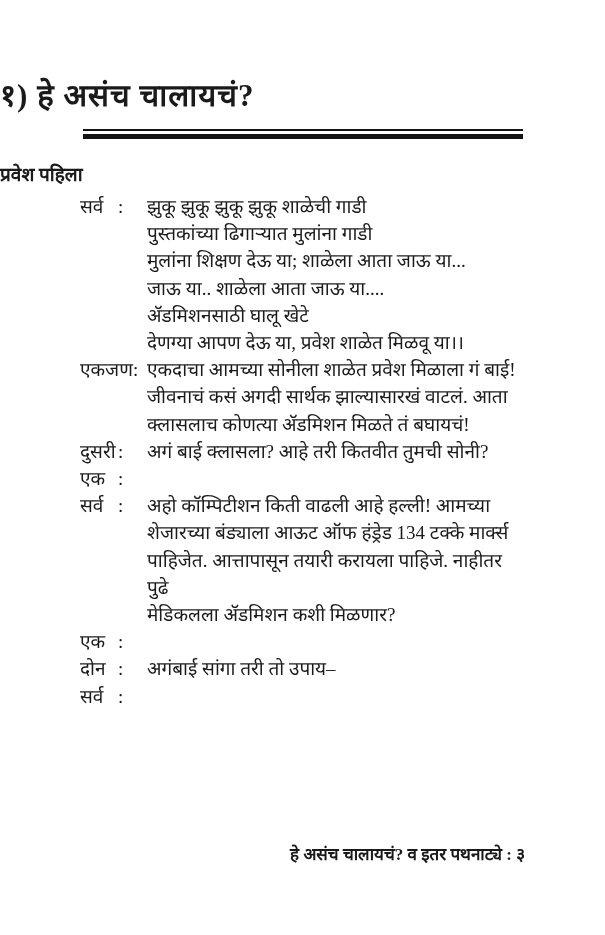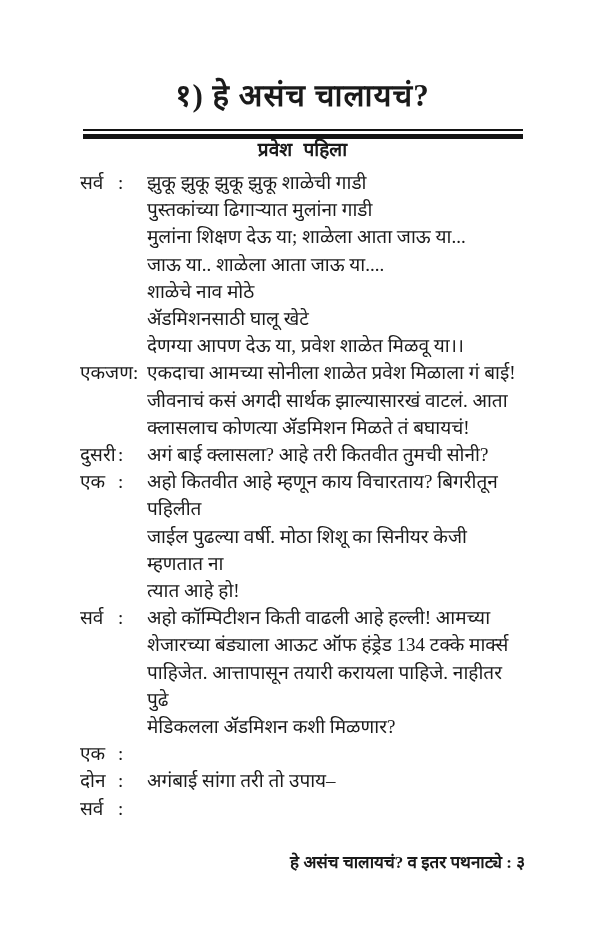--- a/index.html
+++ b/index.html
@@ -12,45 +12,45 @@
     width: 605px;
     height: 935px;
     background: #ffffff;
     color: #1a1a1a;
     font-family: "Liberation Serif", "DejaVu Serif", serif;
     overflow: hidden;
   }
   .title {
     margin: 0;
     padding-top: 76px;
-    text-align: center;
+    text-align: left;
     font-size: 31px;
     line-height: 40px;
     font-weight: bold;
     letter-spacing: 1px;
   }
   .title-rule {
     width: 440px;
     margin: 13px auto 0 auto;
   }
   .title-rule .thin {
     height: 2px;
     background: #141414;
   }
   .title-rule .thick {
     margin-top: 3px;
     height: 5px;
     background: #141414;
   }
   .scene-heading {
-    text-align: center;
+    margin-top: 24px;
+    text-align: left;
     font-size: 19px;
     font-weight: bold;
     line-height: 24px;
-    font-family: Liberation Mono, monospace;
   }
   .dialogue {
     margin: 6px 0 0 80px;
     width: 447px;
     font-size: 19px;
     line-height: 27.2px;
   }
   .entry {
     display: flex;
     align-items: flex-start;
@@ -65,21 +65,21 @@
   .speaker-name {
     min-width: 38px;
   }
   .entry-lines {
     flex: 1;
     min-width: 0;
   }
   .footer {
     position: absolute;
     right: 80px;
-    bottom: 62px;
+    bottom: 70px;
     font-size: 17px;
     font-weight: bold;
   }
 </style>
 </head>
 <body>
 
 <div class="page">
 
   <h1 class="title">१) हे असंच चालायचं?</h1>
@@ -96,21 +96,20 @@
     <div class="entry">
       <div class="speaker-block">
         <span class="speaker-name">सर्व</span>
         <span class="speaker-colon">:</span>
       </div>
       <div class="entry-lines">
         <div>झुकू झुकू झुकू झुकू शाळेची गाडी</div>
         <div>पुस्तकांच्या ढिगाऱ्यात मुलांना गाडी</div>
         <div>मुलांना शिक्षण देऊ या; शाळेला आता जाऊ या...</div>
         <div>जाऊ या.. शाळेला आता जाऊ या....</div>
-        <div>शाळेचे नाव मोठे</div>
         <div>ॲडमिशनसाठी घालू खेटे</div>
         <div>देणग्या आपण देऊ या, प्रवेश शाळेत मिळवू या।।</div>
       </div>
     </div>
 
     <div class="entry">
       <div class="speaker-block">
         <span class="speaker-name">एकजण:</span>
         <span class="speaker-colon"></span>
       </div>
@@ -128,25 +127,20 @@
       </div>
       <div class="entry-lines">
         <div>अगं बाई क्लासला? आहे तरी कितवीत तुमची सोनी?</div>
       </div>
     </div>
 
     <div class="entry">
       <div class="speaker-block">
         <span class="speaker-name">एक</span>
         <span class="speaker-colon">:</span>
-      </div>
-      <div class="entry-lines">
-        <div>अहो कितवीत आहे म्हणून काय विचारताय? बिगरीतून पहिलीत</div>
-        <div>जाईल पुढल्या वर्षी. मोठा शिशू का सिनीयर केजी म्हणतात ना</div>
-        <div>त्यात आहे हो!</div>
       </div>
     </div>
 
     <div class="entry">
       <div class="speaker-block">
         <span class="speaker-name">सर्व</span>
         <span class="speaker-colon">:</span>
       </div>
       <div class="entry-lines">
         <div>अहो कॉम्पिटीशन किती वाढली आहे हल्ली! आमच्या</div>

